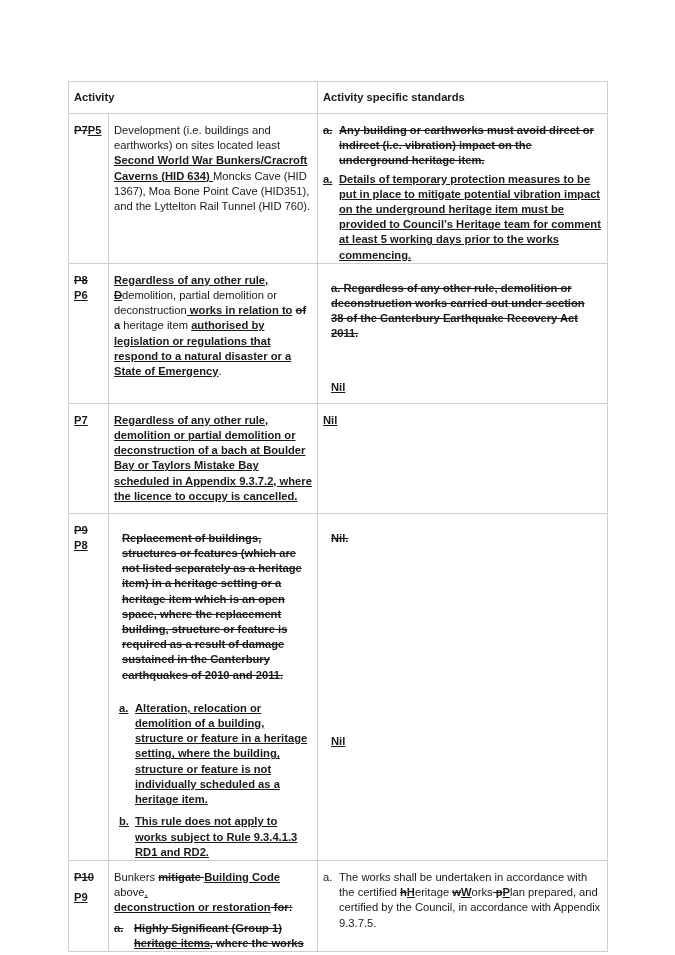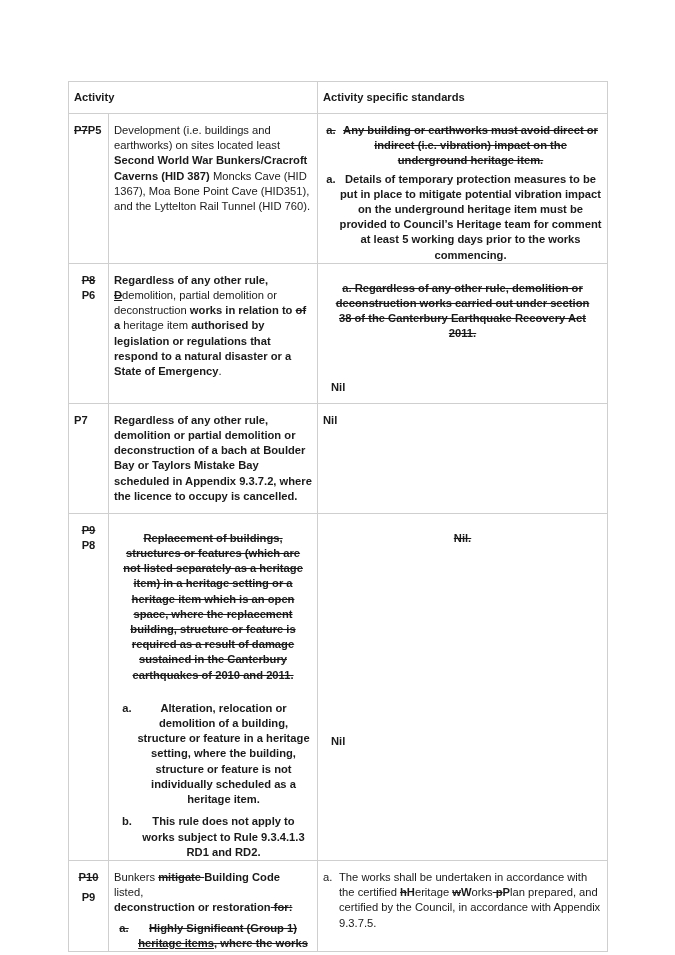--- a/index.html
+++ b/index.html
@@ -14,30 +14,30 @@
     font-size: 11.2px; line-height: 15.2px;
   }
   table.rules td, table.rules th {
     border: 1px solid #cfcfcf; vertical-align: top; text-align: left;
     padding: 0 5px;
   }
   col.c1 { width: 40px; }
   col.c2 { width: 209px; }
   col.c3 { width: 290px; }
   th { font-weight: bold; height: 31px; vertical-align: middle !important; }
-  .b { font-weight: bold; text-align: center; }
-  .u { }
+  .b { font-weight: bold; }
+  .u { text-decoration: underline; }
   .s { text-decoration: line-through; }
   .su { text-decoration: line-through underline; }
   .cell-pad { padding-top: 9px !important; }
   .item { display: flex; margin: 0; }
   .item .mk { flex: 0 0 auto; width: 16px; }
   .item .tx { flex: 1 1 auto; }
   .gap { height: 7px; }
-  .nil { font-weight: bold; }
+  .nil { font-weight: bold; text-decoration: underline; }
   .lastrow td { border-bottom: none; }
   p { margin: 8px; }
 </style>
 </head>
 <body>
 
 <div class="page">
 <table class="rules">
   <colgroup>
         <col class="c1">
@@ -48,21 +48,21 @@
         <tr>
     <th colspan="2">Activity</th>
     <th>Activity specific standards</th>
   </tr>
 
   <tr style="height:142px">
     <td class="cell-pad">
       <span class="b s">P7</span><span class="b u">P5</span>
     </td>
     <td class="cell-pad" style="padding-top:9px">
-      <span>Development (i.e. buildings and earthworks) on sites located least </span><span class="b u">Second World War Bunkers/Cracroft Caverns (HID 387) </span><span>Moncks Cave (HID 1367), Moa Bone Point Cave (HID351), and the Lyttelton Rail Tunnel (HID 760).</span>
+      <span>Development (i.e. buildings and earthworks) on sites located least </span><span class="b u">Second World War Bunkers/Cracroft Caverns (HID 634) </span><span>Moncks Cave (HID 1367), Moa Bone Point Cave (HID351), and the Lyttelton Rail Tunnel (HID 760).</span>
     </td>
     <td class="cell-pad" style="padding-top:5px">
       <div class="item b s">
         <span class="mk">a.</span>
         <span class="tx">Any building or earthworks must avoid direct or indirect (i.e. vibration) impact on the underground heritage item.</span>
       </div>
       <div style="height:3px"></div>
       <div class="item b u">
         <span class="mk">a.</span>
         <span class="tx">Details of temporary protection measures to be put in place to mitigate potential vibration impact on the underground heritage item must be provided to Council’s Heritage team for comment at least 5 working days prior to the works commencing.</span>
@@ -122,21 +122,21 @@
     </td>
   </tr>
 
   <tr class="lastrow" style="height:77px">
     <td class="cell-pad">
       <div class="b s">P10</div>
       <div style="height:5px"></div>
       <div class="b u">P9</div>
     </td>
     <td class="cell-pad">
-      <span>Bunkers </span><span class="b s">mitigate </span><span class="b u">Building Code</span><span> listed</span><span class="u">,</span><br><span class="b u">deconstruction or restoration</span><span class="b s"> for:</span>
+      <span>Bunkers </span><span class="b s">mitigate </span><span class="b u">Building Code</span><span> above</span><span class="u">,</span><br><span class="b u">deconstruction or restoration</span><span class="b s"> for:</span>
       <div style="height:5px"></div>
       <div class="item b s">
         <span class="mk" style="width:20px">a.</span>
         <span class="tx"><span>Highly Significant (Group 1) </span><span class="su">heritage items</span><span>, where the works</span></span>
       </div>
     </td>
     <td class="cell-pad" style="padding-top:5px">
       <div class="item">
         <span class="mk">a.</span>
         <span class="tx"><span>The works shall be undertaken in accordance with the certified </span><span class="b s">h</span><span class="b u">H</span><span>eritage </span><span class="b s">w</span><span class="b u">W</span><span>orks</span><span class="b s"> p</span><span class="b u">P</span><span>lan prepared, and certified by the Council, in accordance with Appendix 9.3.7.5.</span></span>

